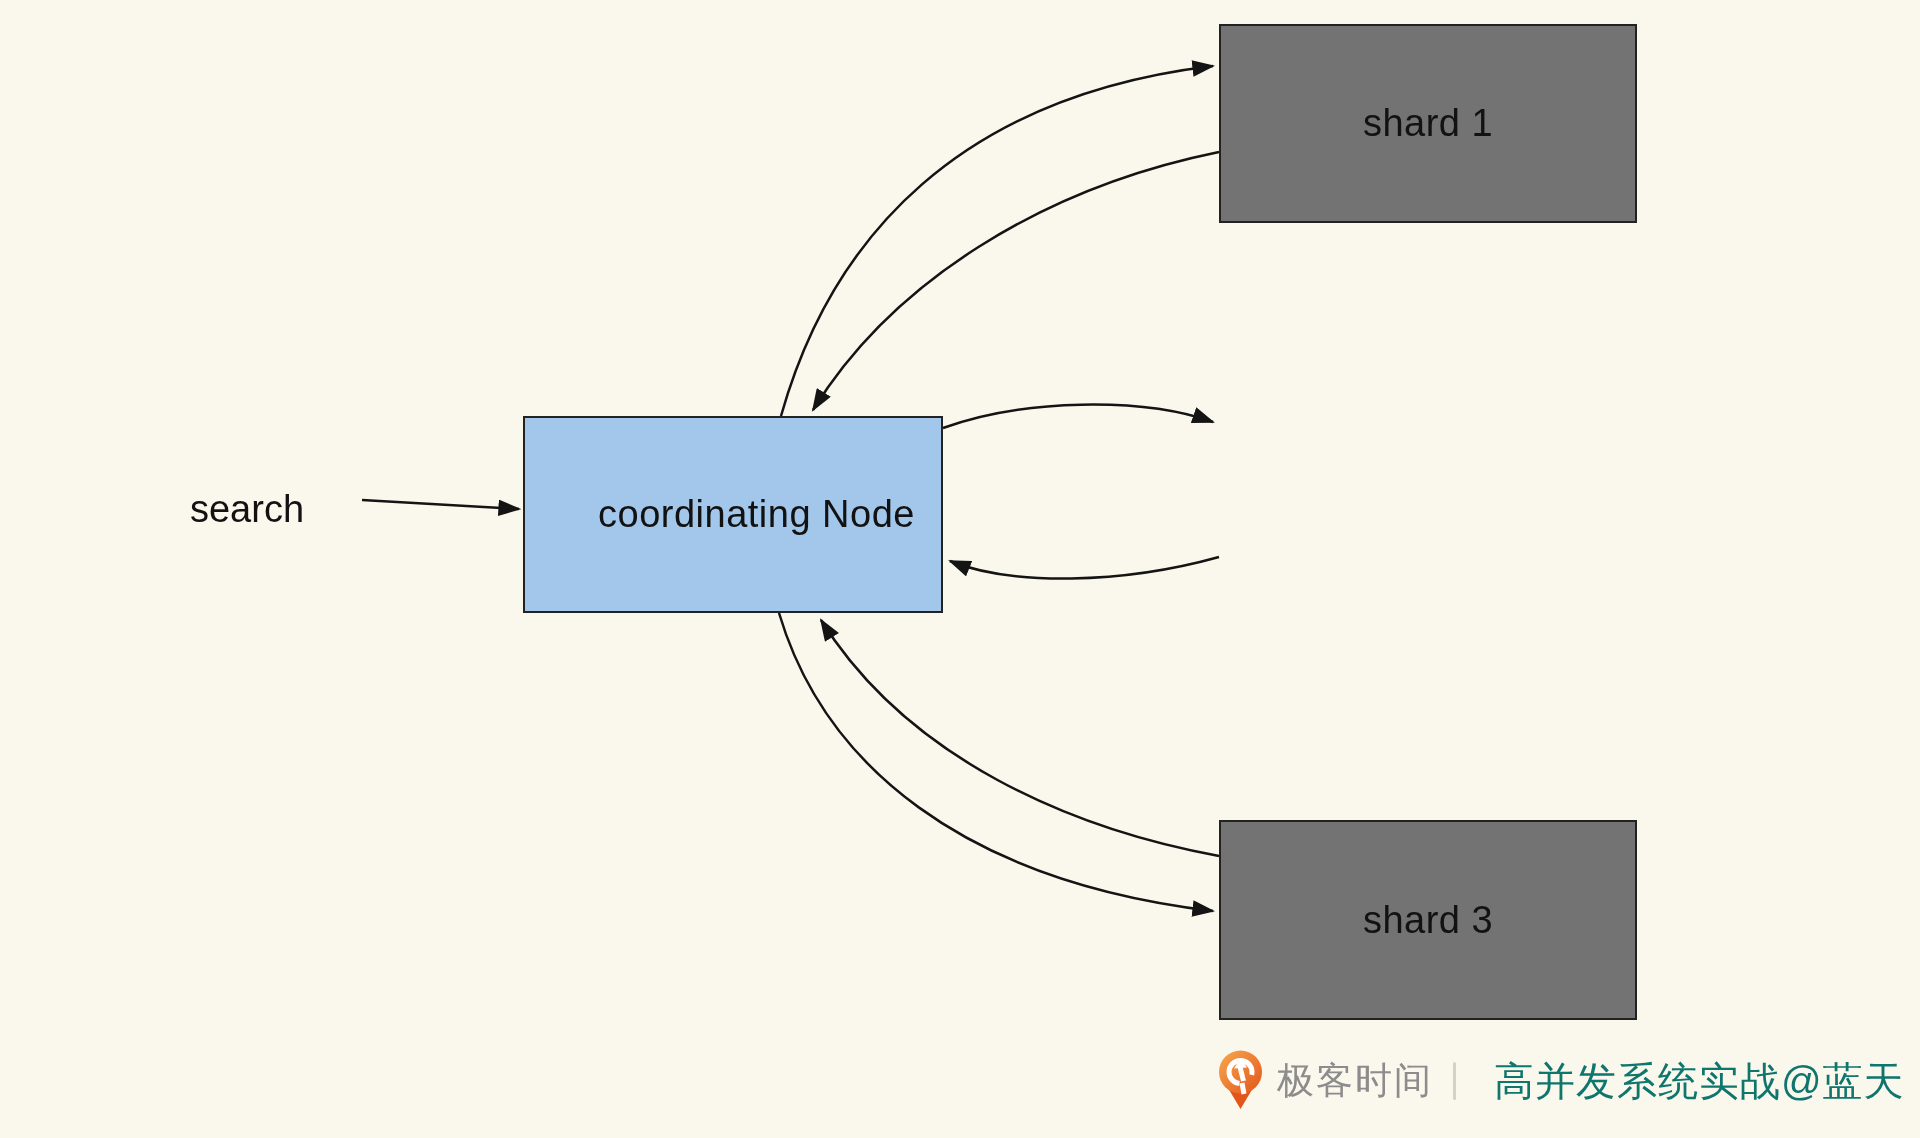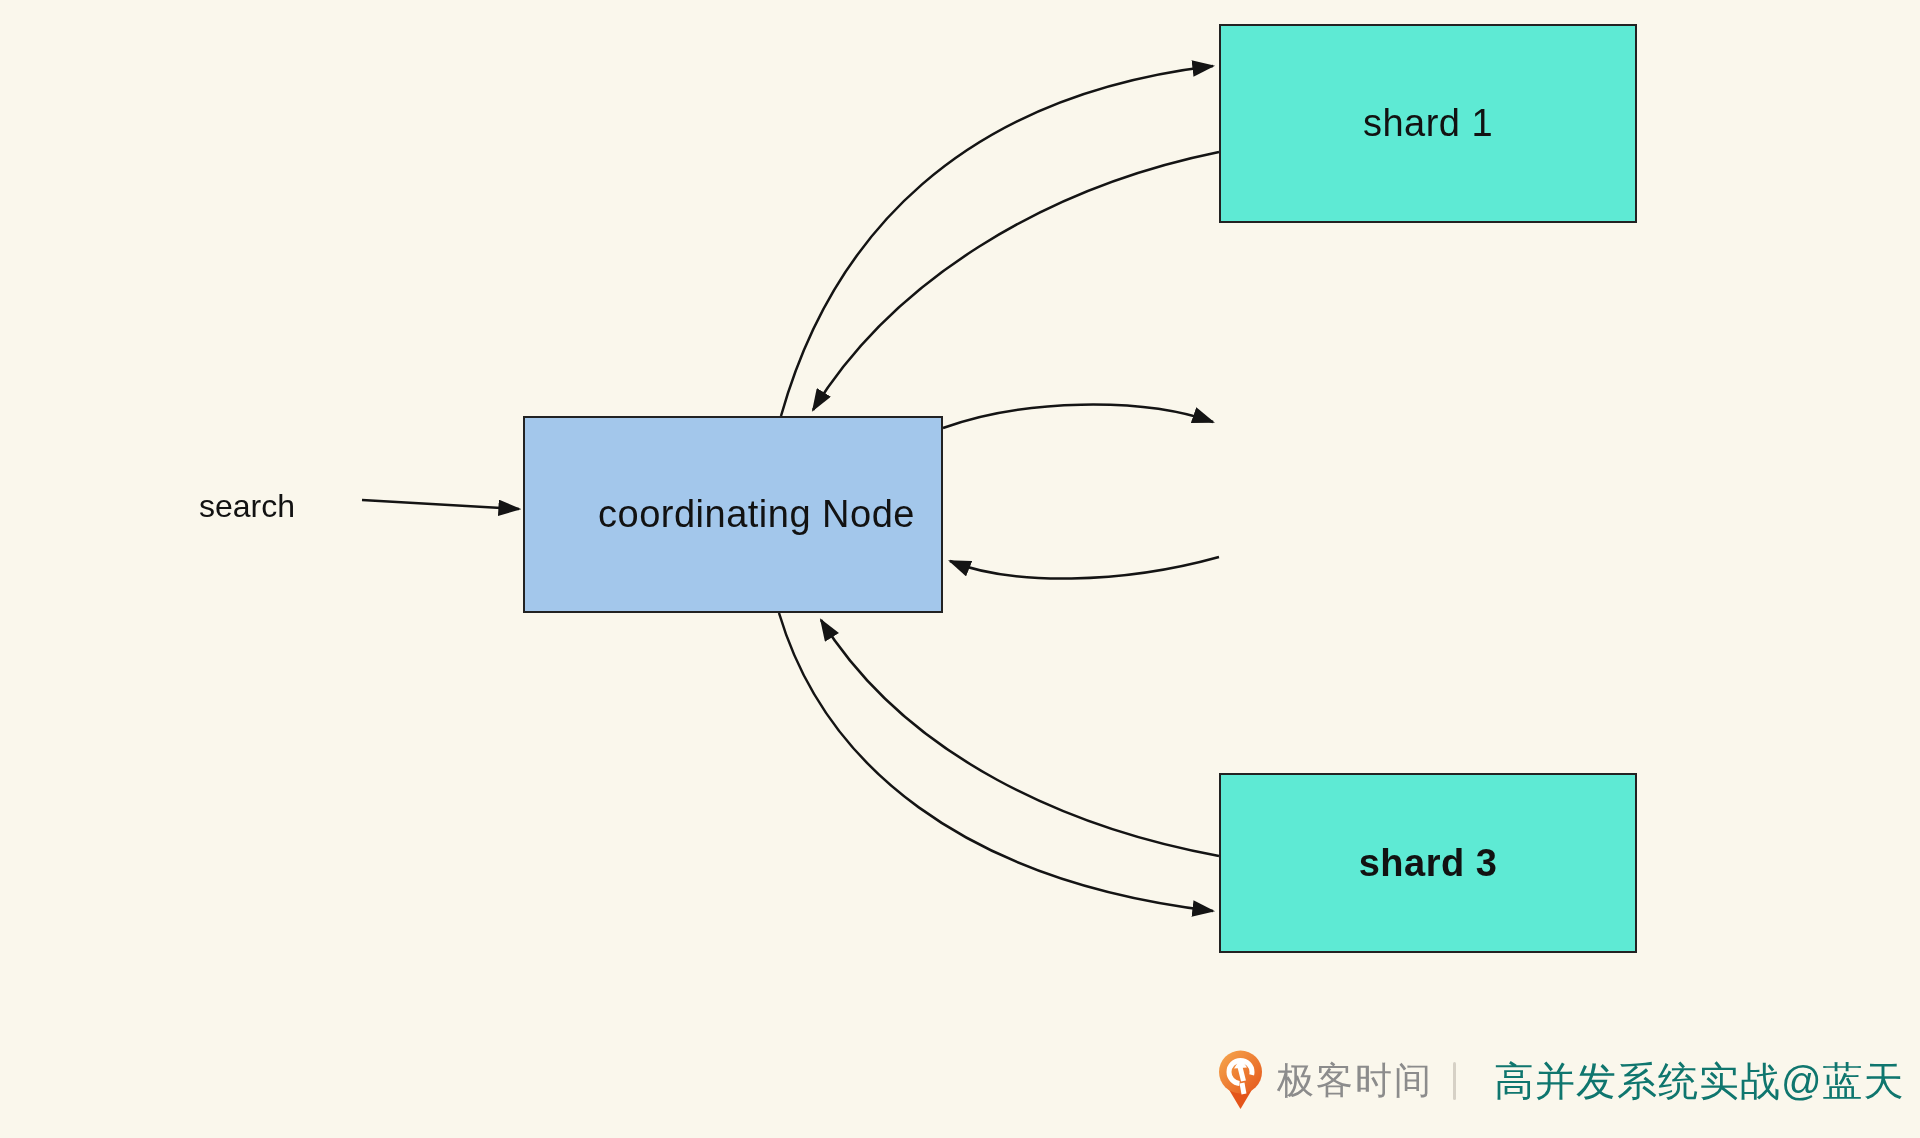--- a/index.html
+++ b/index.html
@@ -40,32 +40,32 @@
     left: 523px;
     top: 416px;
     width: 420px;
     height: 197px;
     background: #A3C7EB;
     padding-left: 47px;
   }
   .shard {
     left: 1219px;
     width: 418px;
-    background: #5eead4;
+    background: #737373;
   }
   #shard-1 { top: 24px;  height: 199px; }
   #shard-2 { top: 413px; height: 200px; }
-  #shard-3 { top: 773px; height: 180px; font-weight: bold; }
+  #shard-3 { top: 820px; height: 200px; }
   .search-label {
     position: absolute;
     left: 172px;
     top: 488px;
     width: 150px;
     text-align: center;
-    font-size: 32px;
+    font-size: 38px;
     color: #121212;
   }
   .watermark {
     position: absolute;
     left: 1217px;
     top: 1050px;
     height: 62px;
     display: flex;
     align-items: center;
   }

